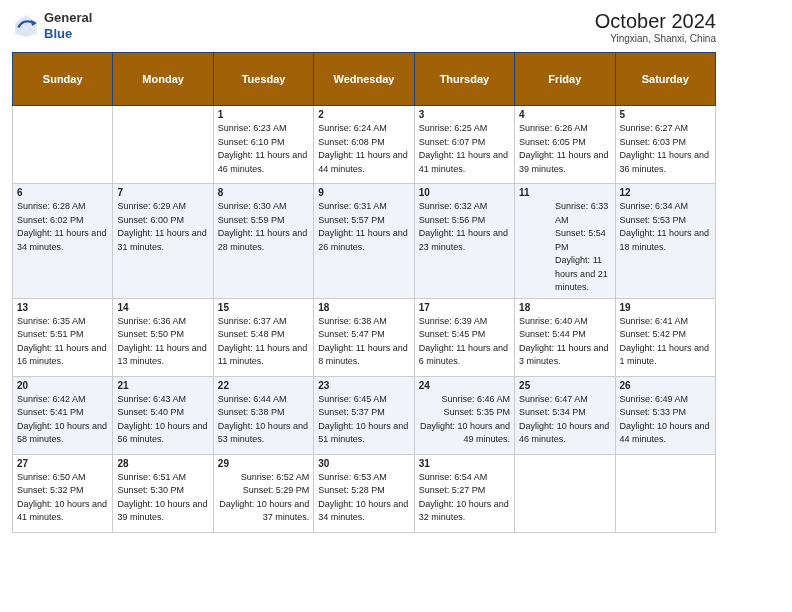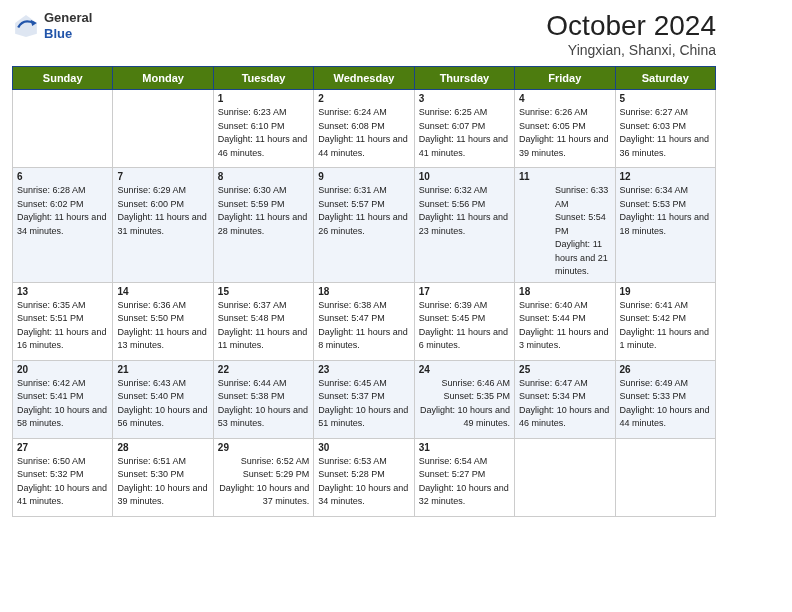--- a/index.html
+++ b/index.html
@@ -33,40 +33,40 @@
     .logo-text .general { color: #333; }
     .logo-text .blue { color: #2255aa; }
     .logo-icon {
       width: 28px;
       height: 28px;
     }
     .title-block {
       text-align: right;
     }
     .title-block h1 {
-      font-size: 28px;
+      font-size: 20px;
       font-weight: 300;
       color: #222;
     }
     .title-block h2 {
-      font-size: 14px;
+      font-size: 10px;
       font-weight: 400;
       color: #444;
     }
     table {
       width: 100%;
       border-collapse: collapse;
       table-layout: fixed;
     }
     thead tr th {
-      background-color: #4d7c0f;
+      background-color: #a16207;
       color: #fff;
       font-size: 11px;
       font-weight: bold;
-      padding: 5px 4px;
+      padding: 20px 4px;
       text-align: center;
       border: 1px solid #1a4488;
     }
     tbody tr td {
       border: 1px solid #ccc;
       vertical-align: top;
       padding: 3px 4px;
       font-size: 9px;
       color: #222;
       height: 78px;

